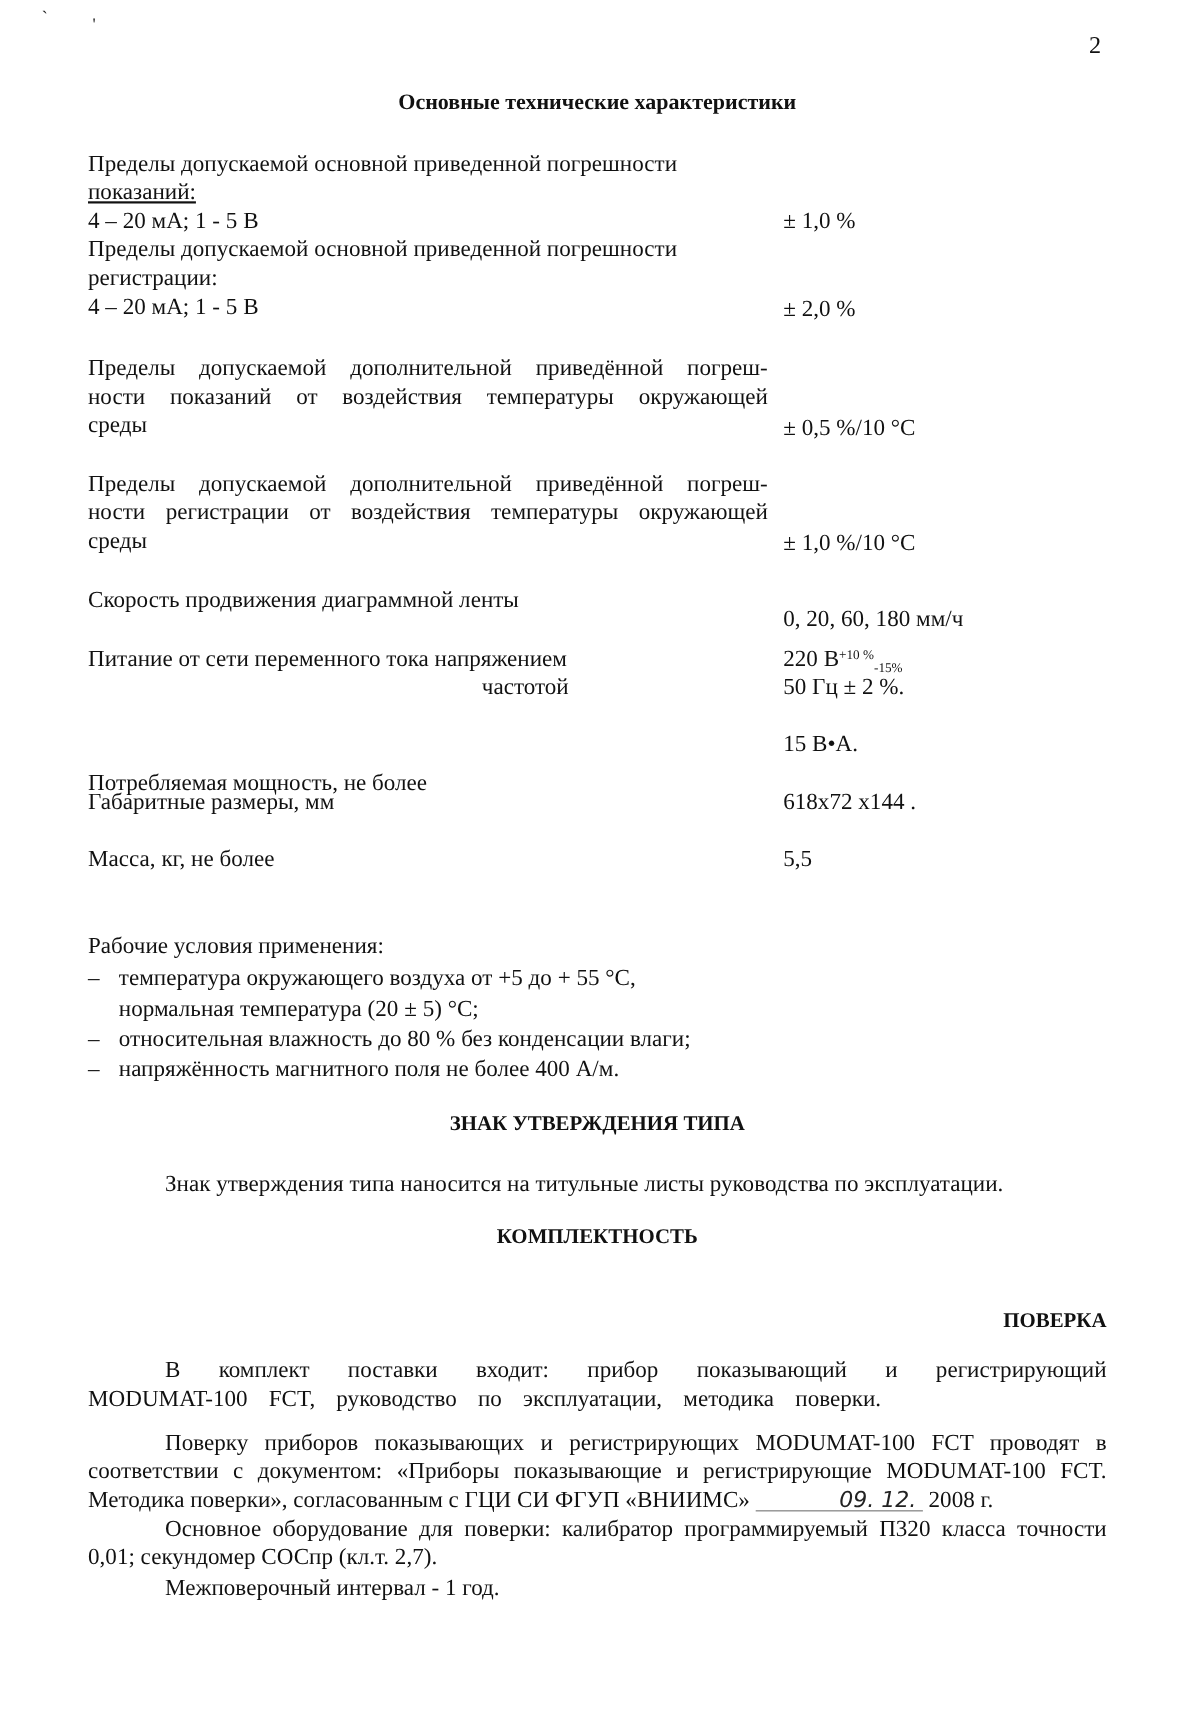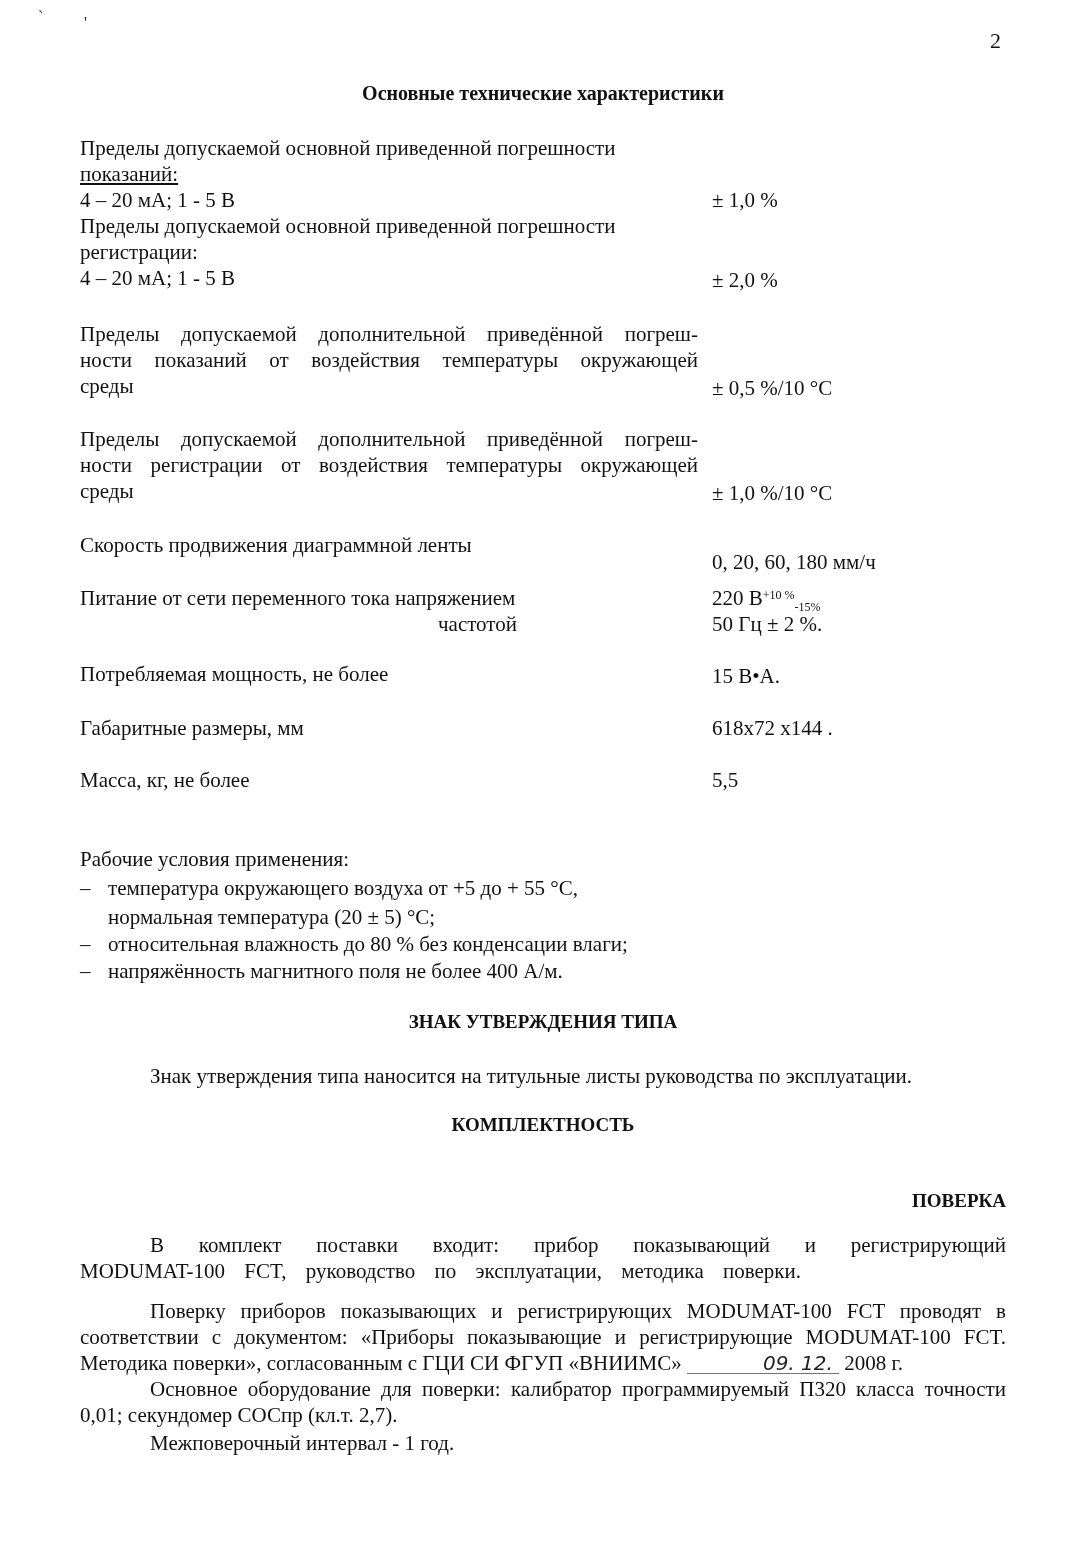--- a/index.html
+++ b/index.html
@@ -58,21 +58,21 @@
 <div class="abs txt val" style="top:549px;">0, 20, 60, 180 мм/ч</div>
 
 <div class="abs txt lbl" style="top:585px;">Питание от сети переменного  тока  напряжением</div>
 <div class="abs txt val" style="top:585px;">
   <span>220 В</span><sup>+10 %</sup><sub>-15%</sub>
 </div>
 
 <div class="abs txt" style="top:611px; left:438px;">частотой</div>
 <div class="abs txt val" style="top:611px;">50 Гц  ± 2 %.</div>
 
-<div class="abs txt lbl" style="top:661px;">Потребляемая мощность, не более</div>
+<div class="abs txt lbl" style="top:698px;">Потребляемая мощность, не более</div>
 <div class="abs txt val" style="top:663px;">15 В•А.</div>
 
 <div class="abs txt lbl" style="top:715px;">Габаритные размеры, мм</div>
 <div class="abs txt val" style="top:715px;">618х72 х144 .</div>
 
 <div class="abs txt lbl" style="top:767px;">Масса, кг, не более</div>
 <div class="abs txt val" style="top:767px;">5,5</div>
 
 <div class="abs txt lbl" style="top:846px;">Рабочие условия применения:</div>
 <div class="abs txt lbl" style="top:875px;"><span class="dash">–</span><span>температура окружающего воздуха от +5  до + 55 °С,</span></div>

